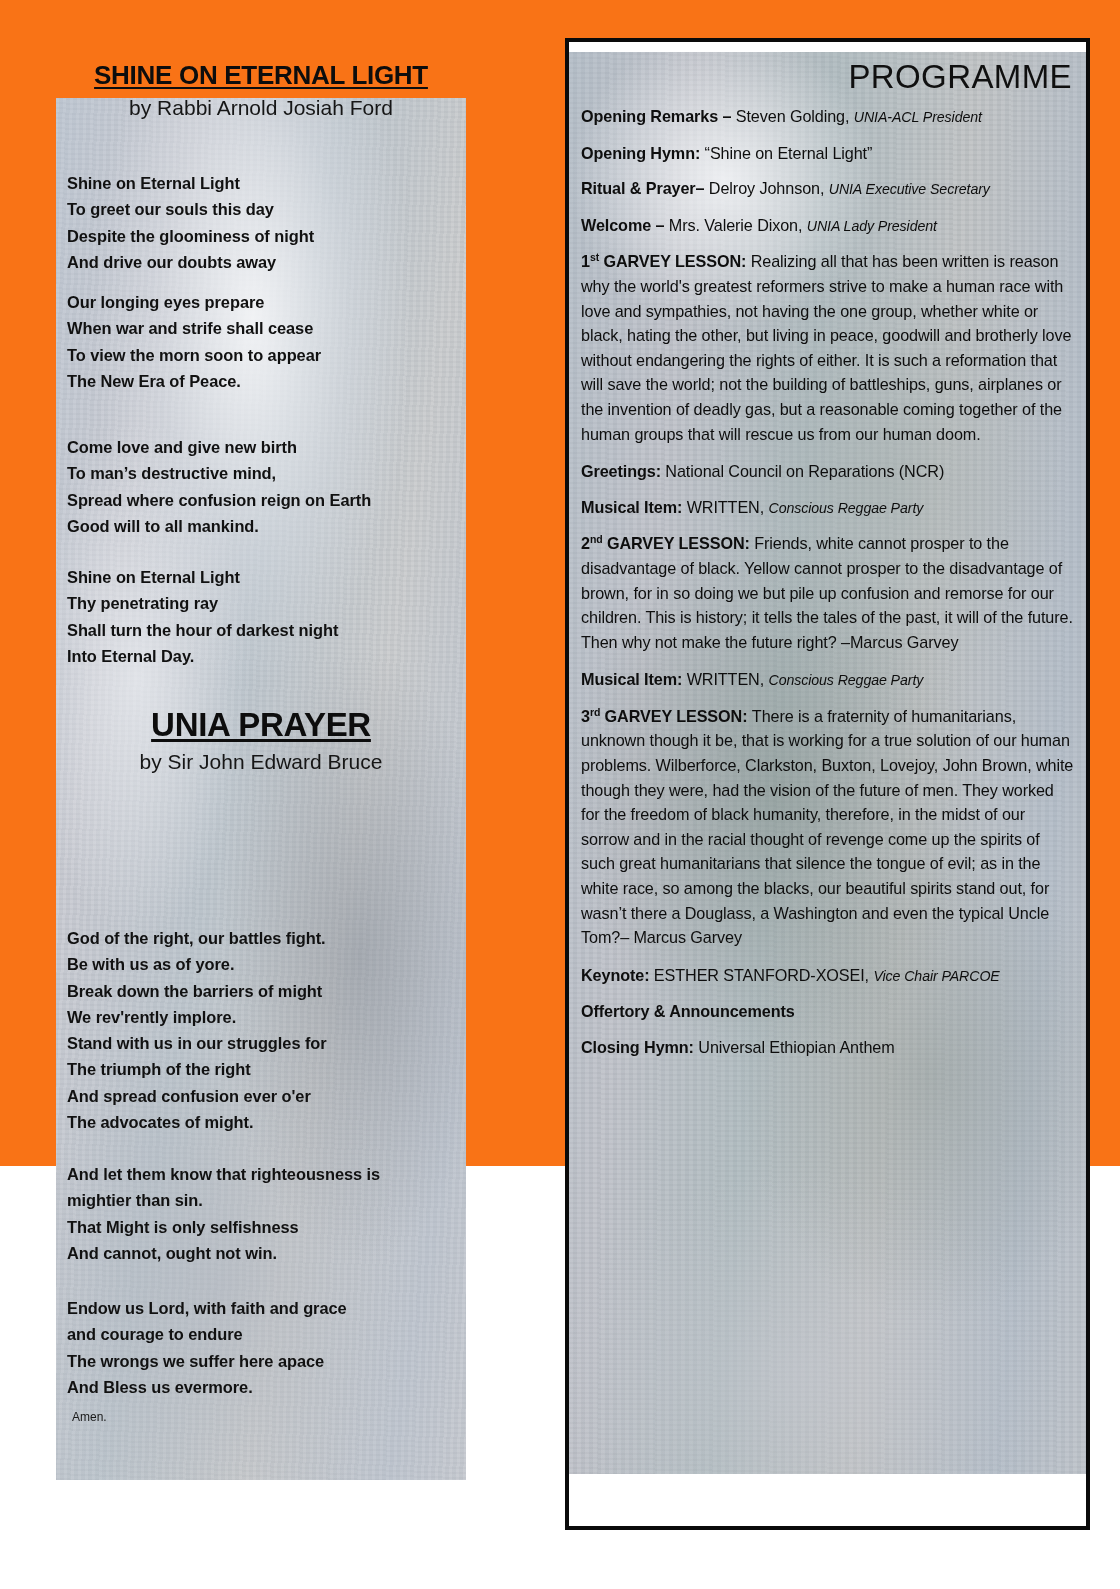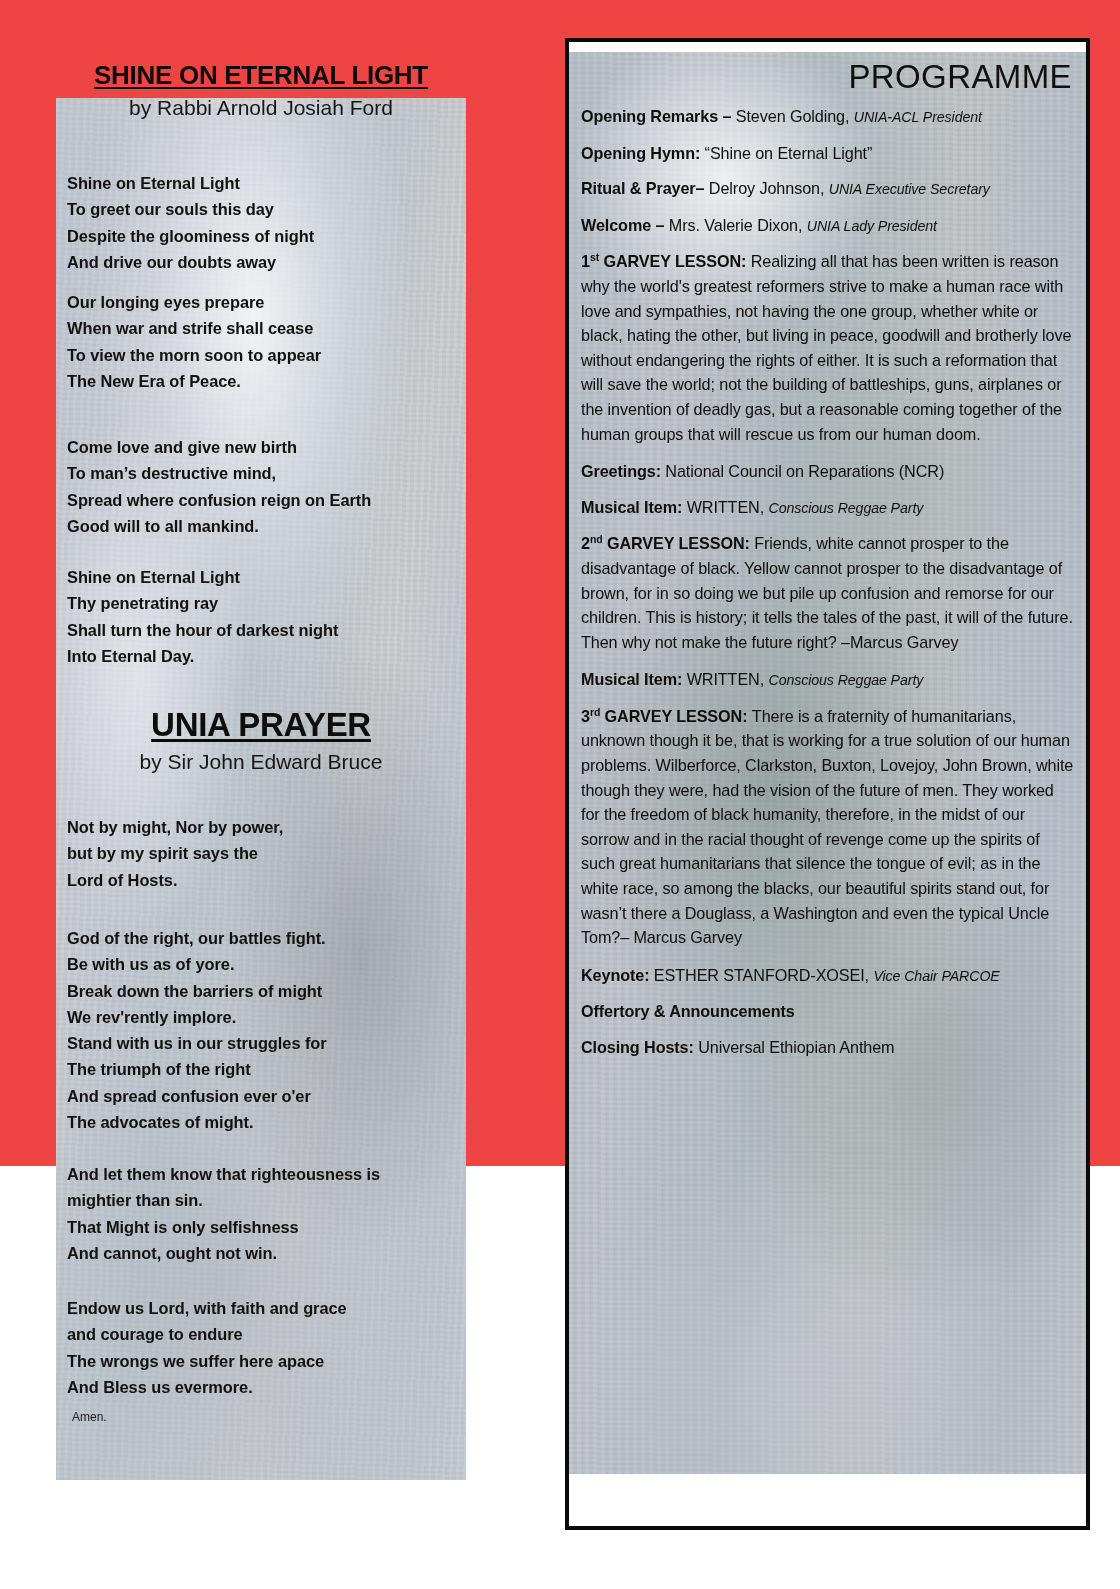--- a/index.html
+++ b/index.html
@@ -9,21 +9,21 @@
     height: 1589px;
     background: #ffffff;
     font-family: "Liberation Sans", sans-serif;
     overflow: hidden;
   }
 
   #page {
     position: relative;
     width: 1120px;
     height: 1166px;
-    background: #ef4444;
+    background: #f97316;
   }
 
   
   .photo-bg {
     position: absolute;
     inset: 0;
     background-color: #c3c8cf;
     background-image:
       radial-gradient(ellipse 50% 34% at 48% 16%, rgba(245,246,248,0.92) 0%, rgba(222,226,232,0.45) 48%, rgba(150,156,166,0) 78%),
       radial-gradient(ellipse 38% 26% at 20% 42%, rgba(236,238,242,0.72) 0%, rgba(160,168,180,0) 72%),
@@ -178,23 +178,20 @@
 Thy penetrating ray
 Shall turn the hour of darkest night
 Into Eternal Day.</div>
 
       <div class="poem-title" style="top:608px; font-size:33px;">
         <u>UNIA PRAYER</u>
       </div>
 
       <div class="poem-author" style="top:652px;">by Sir John Edward Bruce</div>
 
-      <div class="stanza" style="top:716px;">Not by might, Nor by power,
-but by my spirit says the
-Lord of Hosts.</div>
       <div class="stanza" style="top:827px;">God of the right, our battles fight.
 Be with us as of yore.
 Break down the barriers of might
 We rev'rently implore.
 Stand with us in our struggles for
 The triumph of the right
 And spread confusion ever o'er
 The advocates of might.</div>
       <div class="stanza" style="top:1063px;">And let them know that righteousness is
 mightier than sin.
@@ -221,19 +218,19 @@
             <div class="item"><b>Ritual &amp; Prayer– </b><span>Delroy Johnson, </span><i>UNIA Executive Secretary</i></div>
             <div class="item"><b>Welcome – </b><span>Mrs. Valerie Dixon, </span><i>UNIA Lady President</i></div>
             <div class="item lesson"><b>1<sup>st</sup> GARVEY LESSON: </b><span>Realizing all that has been written is reason why the world's greatest reformers strive to make a human race with love and sympathies, not having the one group, whether white or black, hating the other, but living in peace, goodwill and brotherly love without endangering the rights of either.  It is such a reformation that will save the world; not the building of battleships, guns, airplanes or the invention of deadly gas, but a reasonable coming together of the human groups that will rescue us from our human doom.</span></div>
             <div class="item"><b>Greetings: </b><span>National Council on Reparations (NCR)</span></div>
             <div class="item"><b>Musical Item: </b><span>WRITTEN, </span><i>Conscious Reggae Party</i></div>
             <div class="item lesson"><b>2<sup>nd</sup> GARVEY LESSON: </b><span>Friends, white cannot prosper to the disadvantage of black.  Yellow cannot prosper to the disadvantage of brown, for in so doing we but pile up confusion and remorse for our children.  This is history; it tells the tales of the past, it will of the future.  Then why not make the future right? –Marcus Garvey</span></div>
             <div class="item"><b>Musical Item: </b><span>WRITTEN, </span><i>Conscious Reggae Party</i></div>
             <div class="item lesson"><b>3<sup>rd</sup> GARVEY LESSON:  </b><span>There is a fraternity of humanitarians, unknown though it be, that is working for a true solution of our human problems. Wilberforce, Clarkston, Buxton, Lovejoy, John Brown, white though they were, had the vision of the future of men.  They worked for the freedom of black humanity, therefore, in the midst of our sorrow and in the racial thought of revenge come up the spirits of such great humanitarians that silence the tongue of evil; as in the white race, so among the blacks, our beautiful spirits stand out, for wasn’t there a Douglass, a Washington and even the typical Uncle Tom?– Marcus Garvey</span></div>
             <div class="item"><b>Keynote: </b><span>ESTHER STANFORD-XOSEI, </span><i>Vice Chair PARCOE</i></div>
             <div class="item"><b>Offertory &amp; Announcements</b></div>
-            <div class="item"><b>Closing Hosts: </b><span>Universal Ethiopian Anthem</span></div>
+            <div class="item"><b>Closing Hymn: </b><span>Universal Ethiopian Anthem</span></div>
           </div>
       </div>
     </div>
   </div>
 
 </div>
 
 </body></html>

